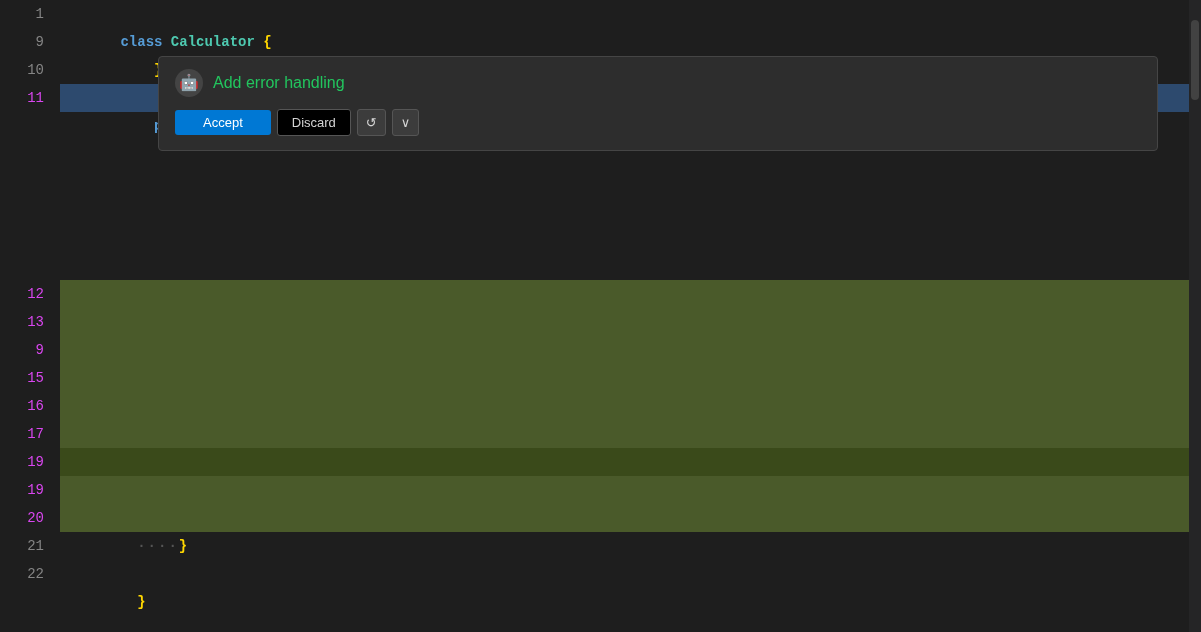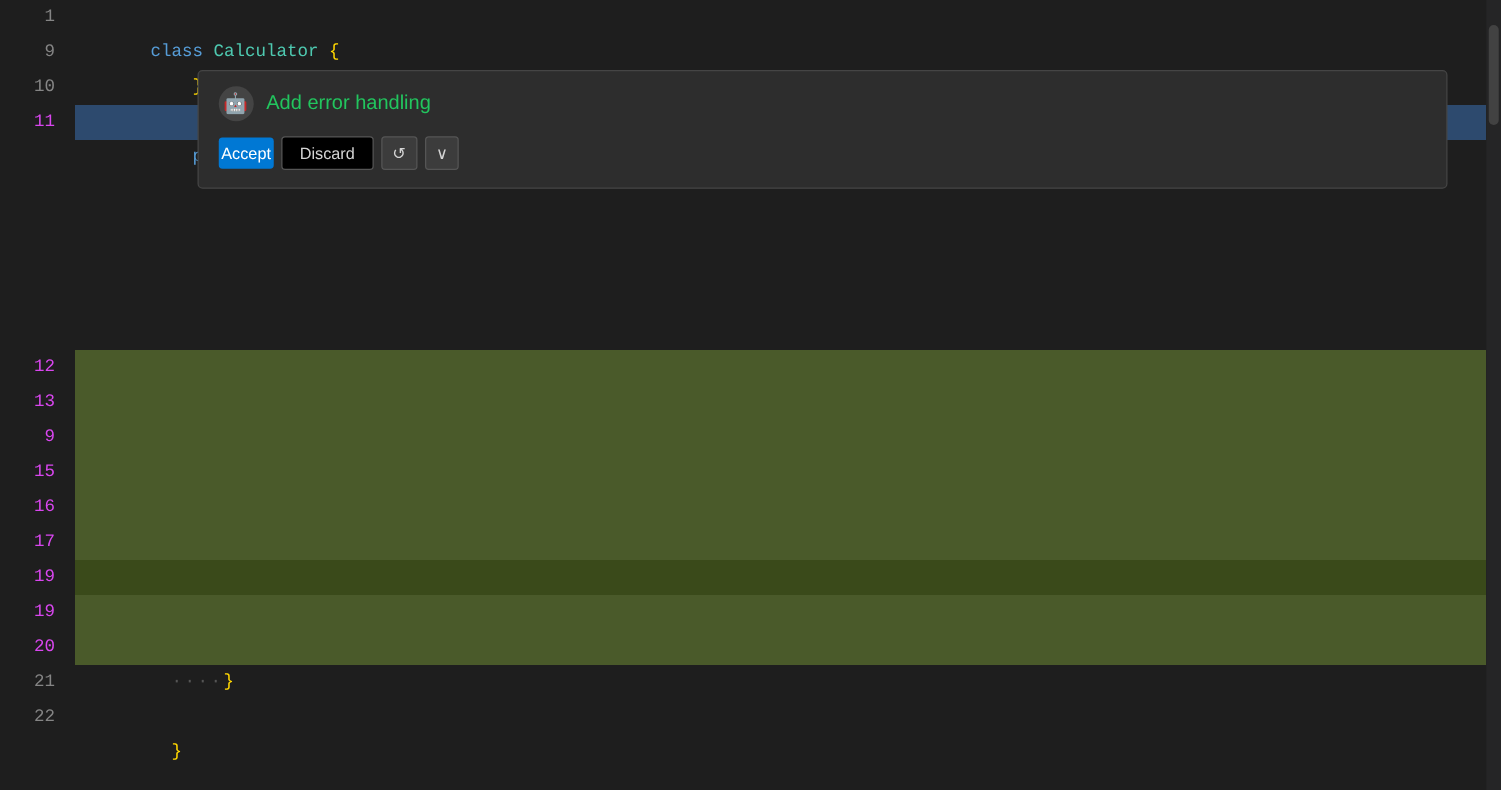--- a/index.html
+++ b/index.html
@@ -55,20 +55,21 @@
     }
 
     .code-line {
       height: 28px;
       line-height: 28px;
       font-size: 14px;
       padding-left: 10px;
       white-space: pre;
       color: #d4d4d4;
       position: relative;
+      font-weight: bold;
     }
 
     .code-line.highlighted {
       background: #4a5a2a;
     }
 
     .code-line.highlighted-dark {
       background: #3a4a1a;
     }
 
@@ -182,21 +183,21 @@
       display: flex;
       align-items: center;
       gap: 6px;
     }
 
     .btn-accept {
       background: #0078d4;
       color: white;
       border: none;
       border-radius: 3px;
-      padding: 5px 2px;
+      padding: 5px 28px;
       font-size: 13px;
       font-family: 'Segoe UI', sans-serif;
       cursor: pointer;
     }
 
     .btn-discard {
       background: #000000;
       color: #d4d4d4;
       border: 1px solid #555;
       border-radius: 3px;

